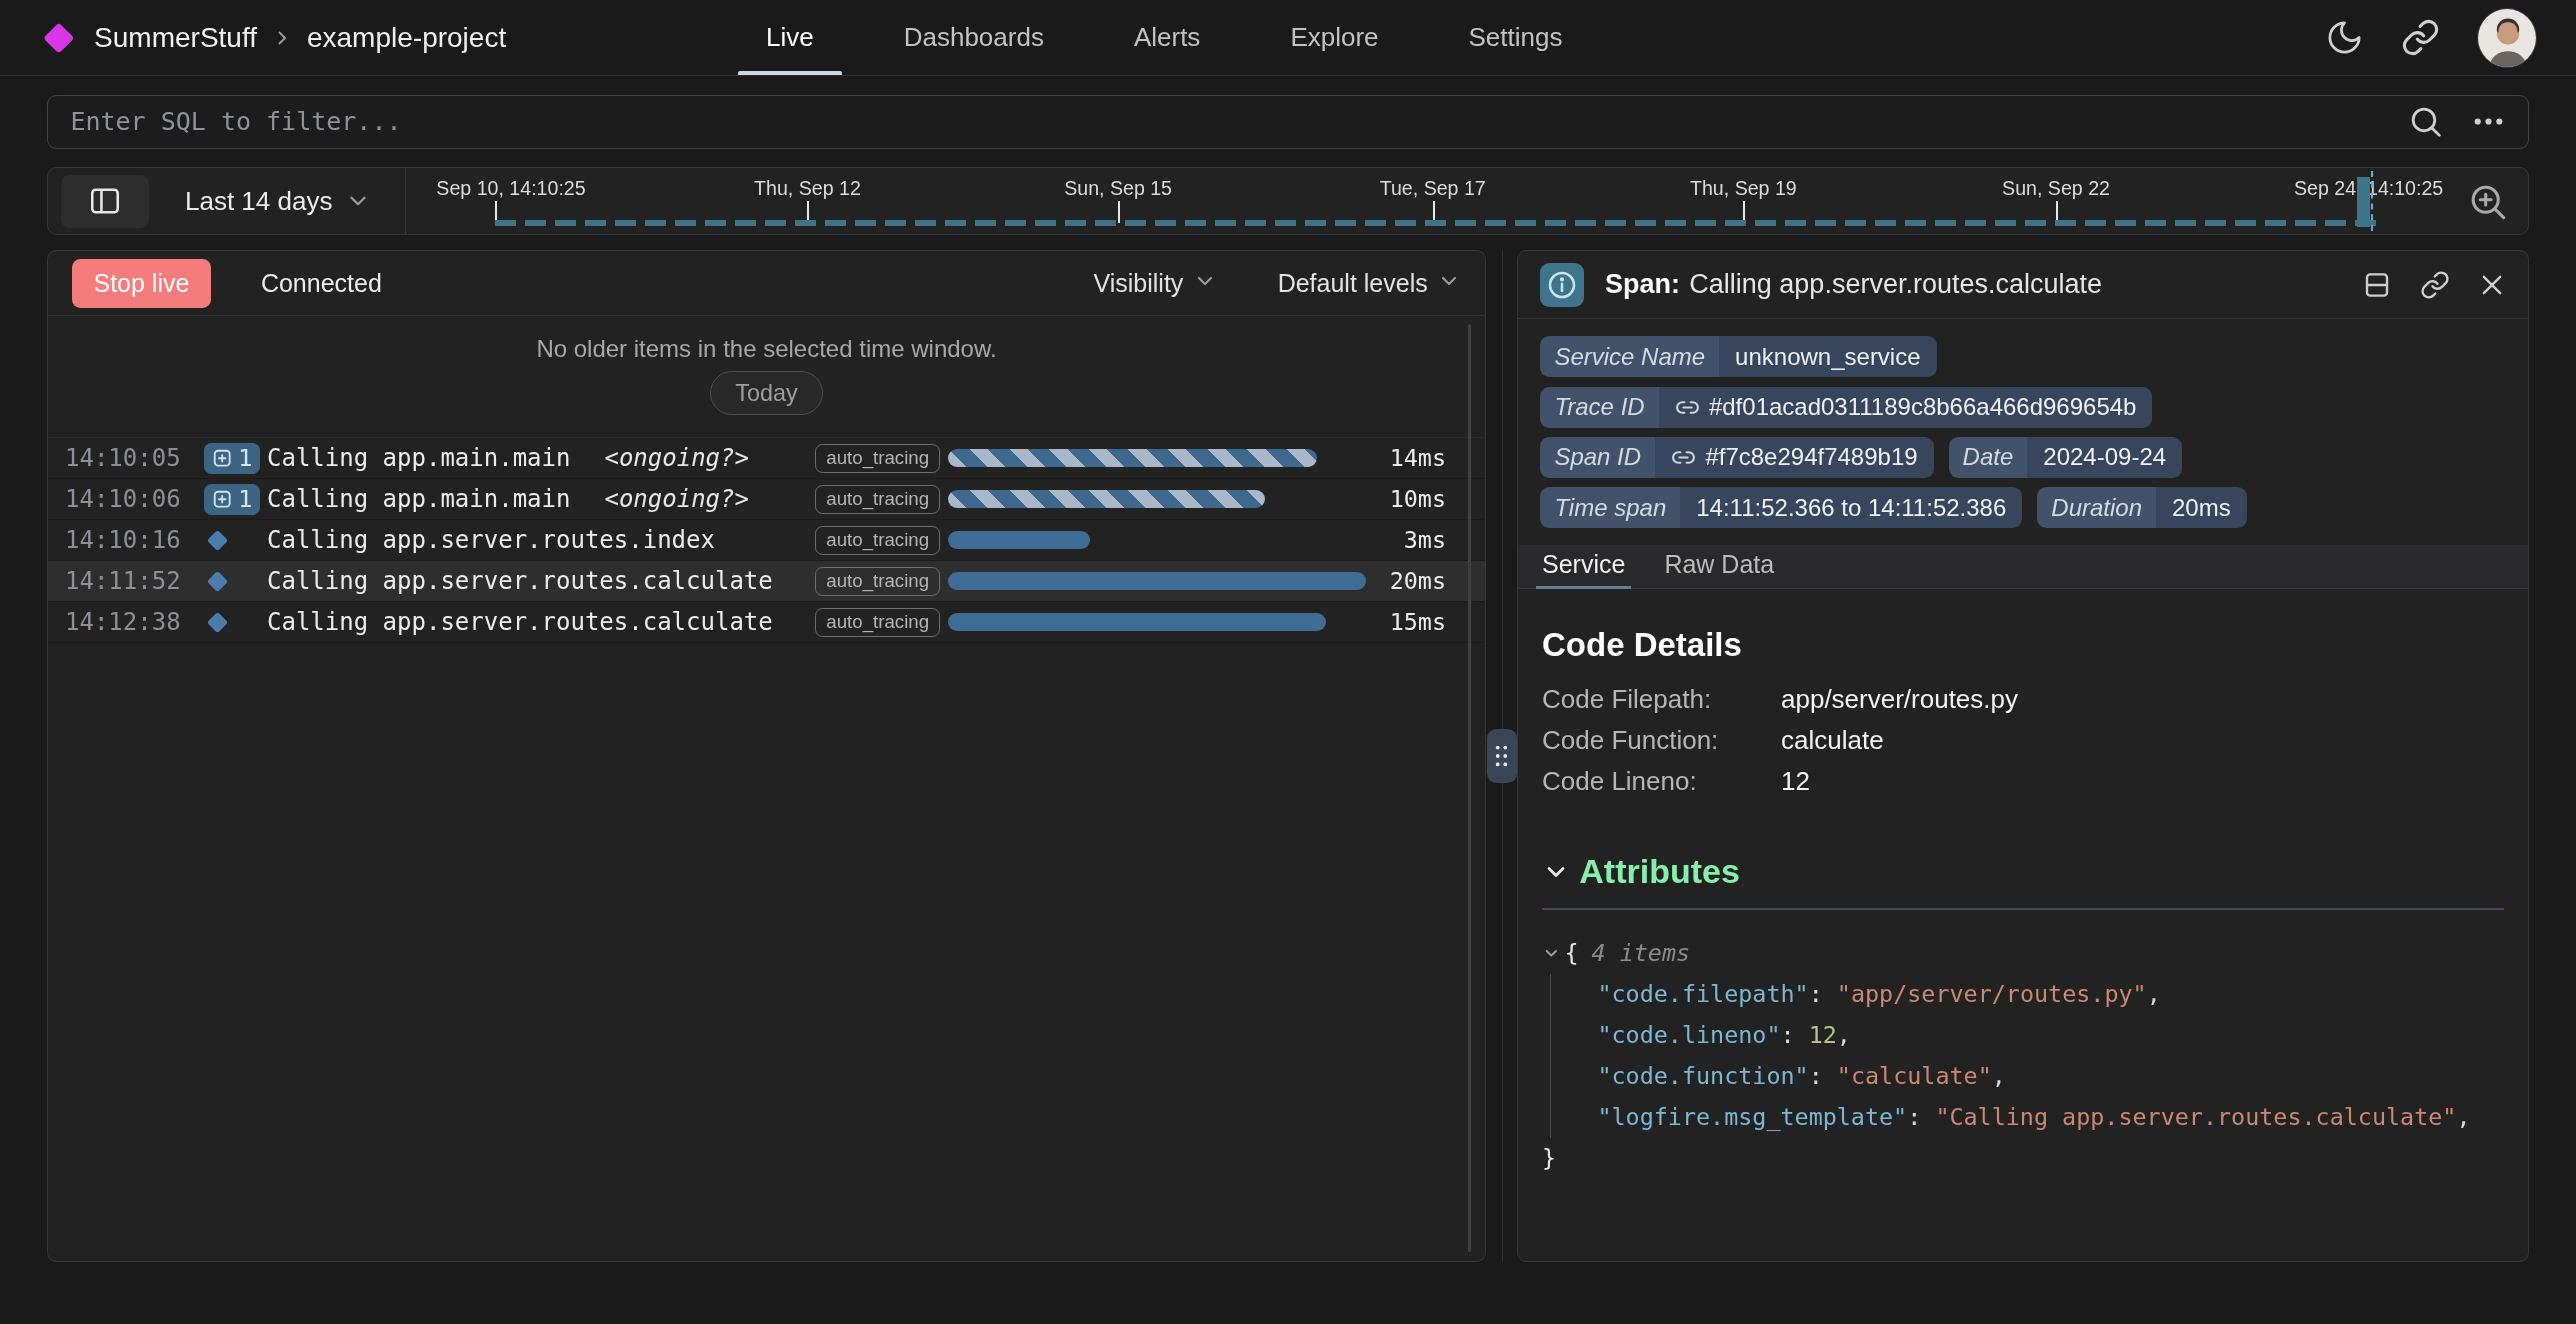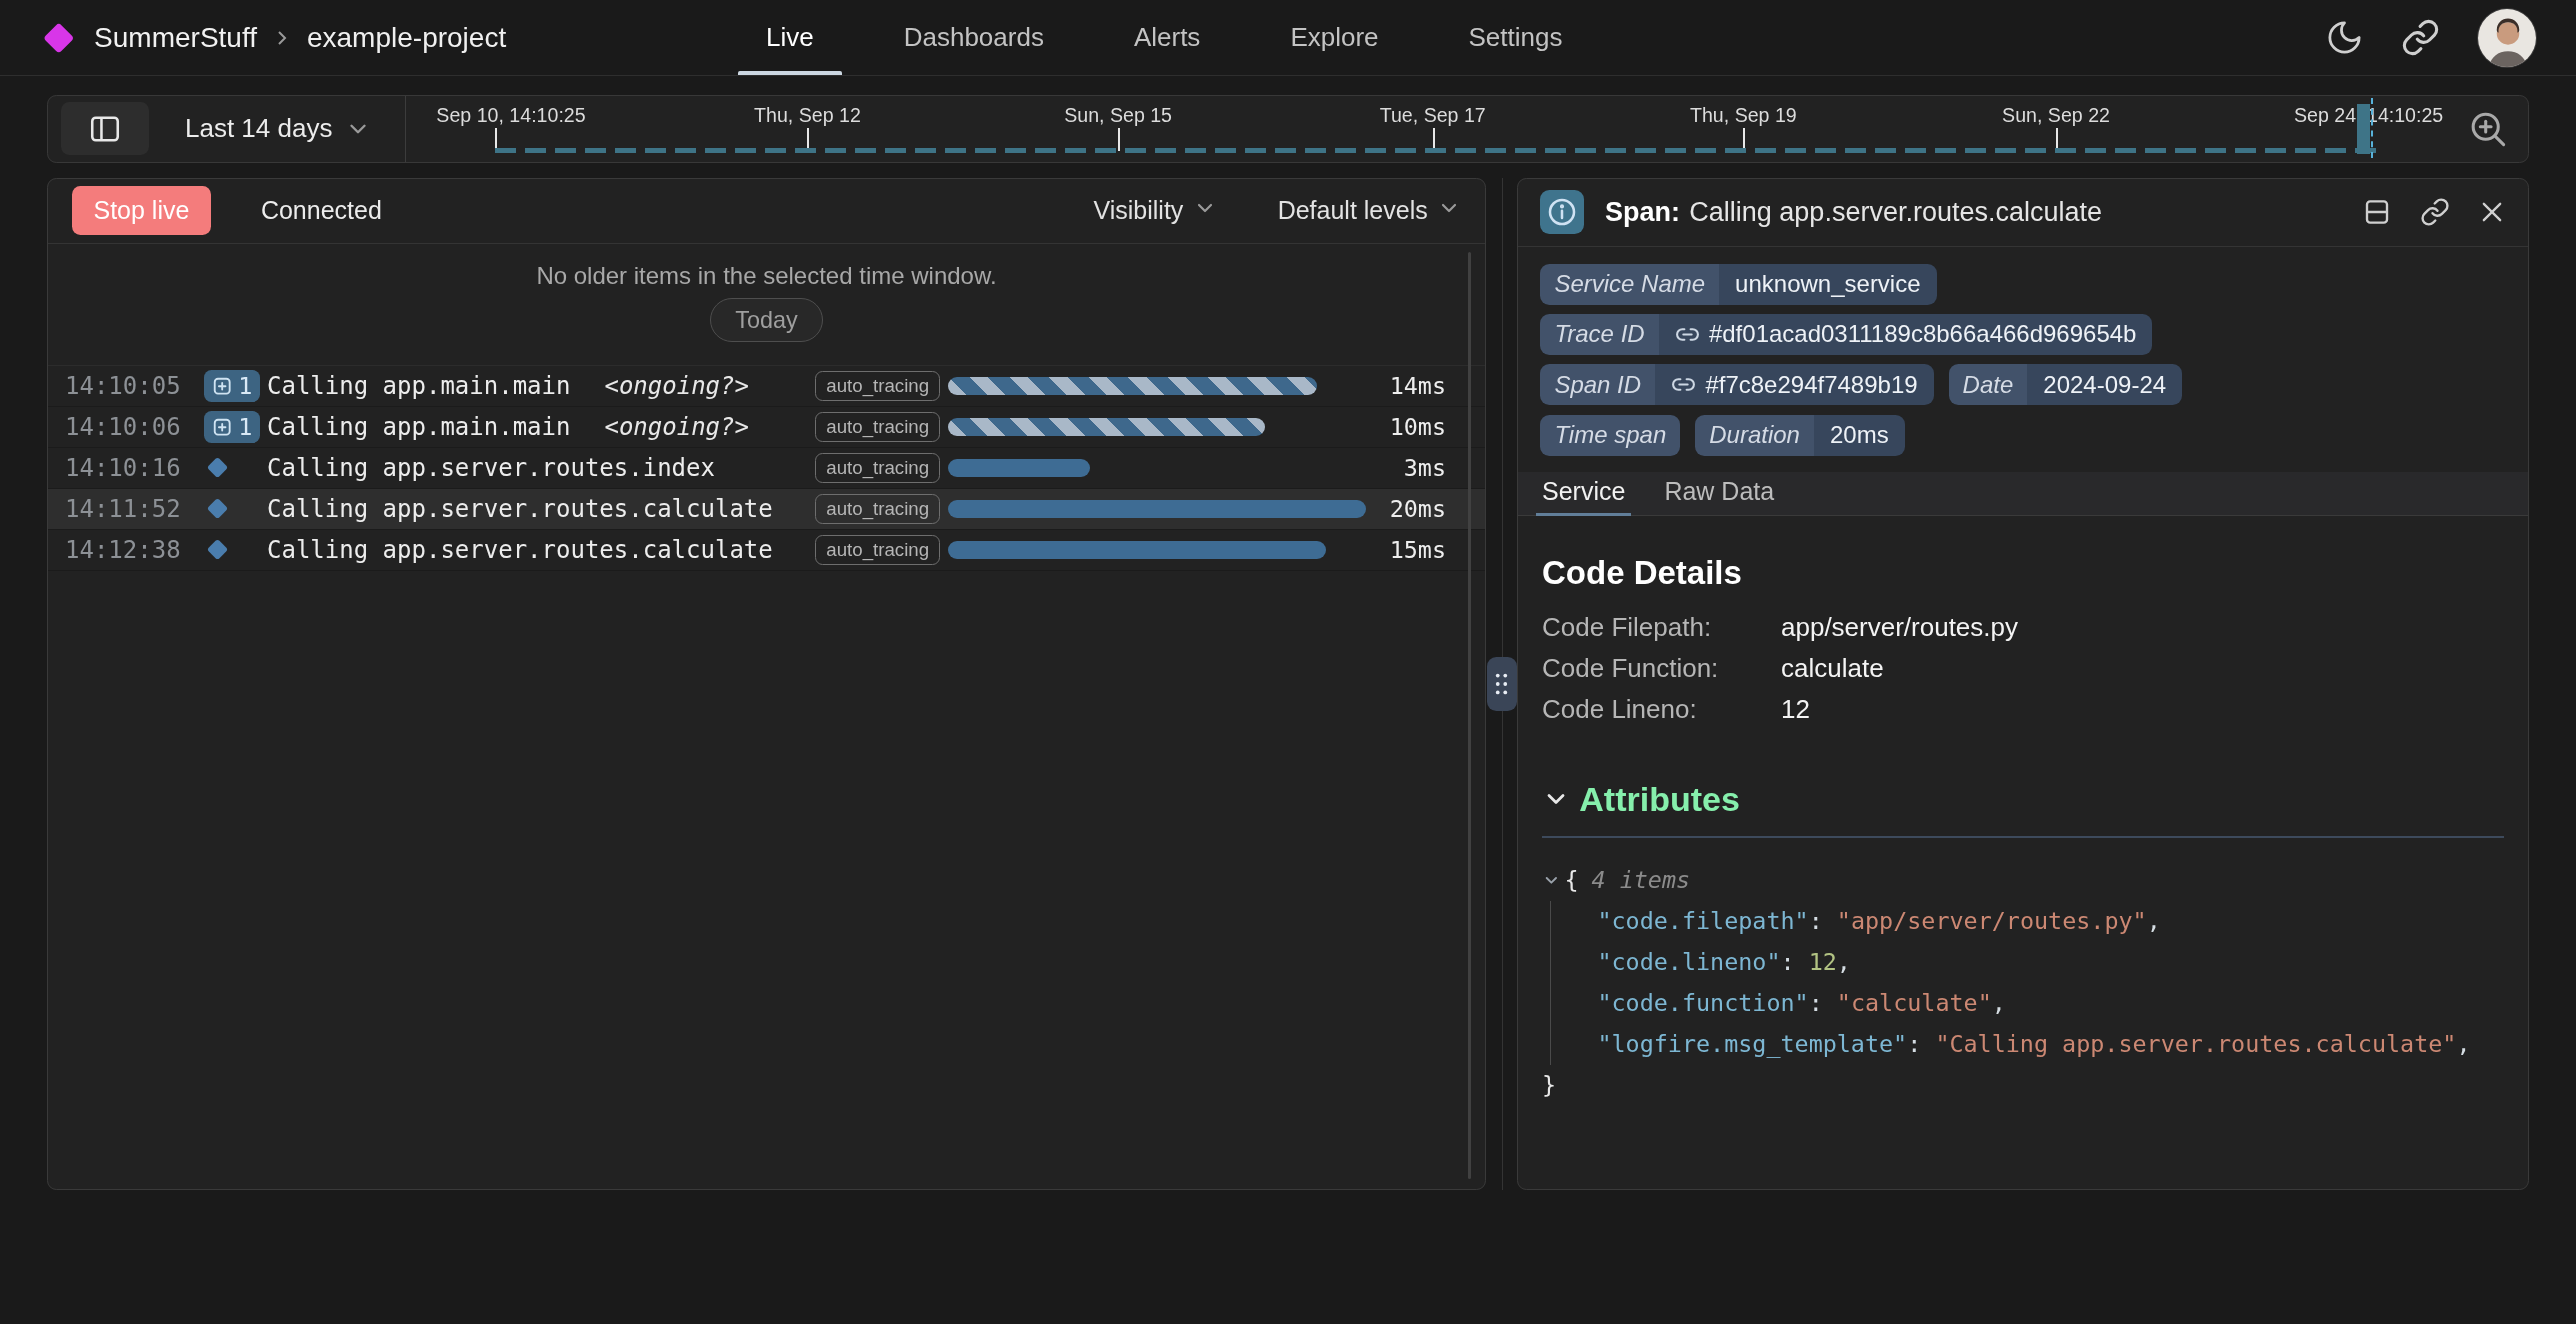--- a/index.html
+++ b/index.html
@@ -159,20 +159,38 @@
         <svg width="60" height="60" viewBox="0 0 64 64">
             <rect width="64" height="64" fill="#e9e6e1"></rect>
             <circle cx="32" cy="26" r="12" fill="#c99b7e"></circle>
             <path d="M20 22a12 12 0 0 1 24 0c0 2-1 3-2 3 1-7-4-11-10-11s-11 4-10 11c-1 0-2-1-2-3z" fill="#3a2e28"></path>
             <path d="M12 64c0-12 9-19 20-19s20 7 20 19z" fill="#6b6460"></path>
           </svg>
       </span>
     </div>
   </header>
 
+  <div class="filter-bar">
+    <input class="filter-input" type="text" placeholder="Enter SQL to filter..." style="">
+    <div class="filter-icons">
+      <span class="icon-btn">
+        <svg width="37" height="37" viewBox="0 0 24 24" fill="none" stroke="currentColor" stroke-width="1.8" stroke-linecap="round">
+            <circle cx="11" cy="11" r="7"></circle>
+            <line x1="16.5" y1="16.5" x2="21" y2="21"></line>
+          </svg>
+      </span>
+      <span class="icon-btn">
+        <svg width="37" height="37" viewBox="0 0 24 24" fill="currentColor">
+            <circle cx="5" cy="12" r="2"></circle>
+            <circle cx="12" cy="12" r="2"></circle>
+            <circle cx="19" cy="12" r="2"></circle>
+          </svg>
+      </span>
+    </div>
+  </div>
 
   <div class="timeline-bar">
     <button class="tl-toggle">
       <svg width="34" height="34" viewBox="0 0 24 24" fill="none" stroke="currentColor" stroke-width="1.8" stroke-linejoin="round">
           <rect x="3" y="4" width="18" height="16" rx="2.5"></rect>
           <line x1="9.5" y1="4" x2="9.5" y2="20"></line>
         </svg>
     </button>
     <div class="tl-range">
       <span>Last 14 days</span>
@@ -401,20 +419,21 @@
             </span>
           </span>
           <span class="pill">
             <span class="pill-label">Date</span>
             <span class="pill-value">2024-09-24</span>
           </span>
         </div>
         <div class="badge-row">
           <span class="pill">
             <span class="pill-label">Time span</span>
+            <span class="pill-value">14:11:52.366 to 14:11:52.386</span>
           </span>
           <span class="pill">
             <span class="pill-label">Duration</span>
             <span class="pill-value">20ms</span>
           </span>
         </div>
       </div>
 
       <div class="detail-tabs">
         <div class="dtab active">Service</div>

